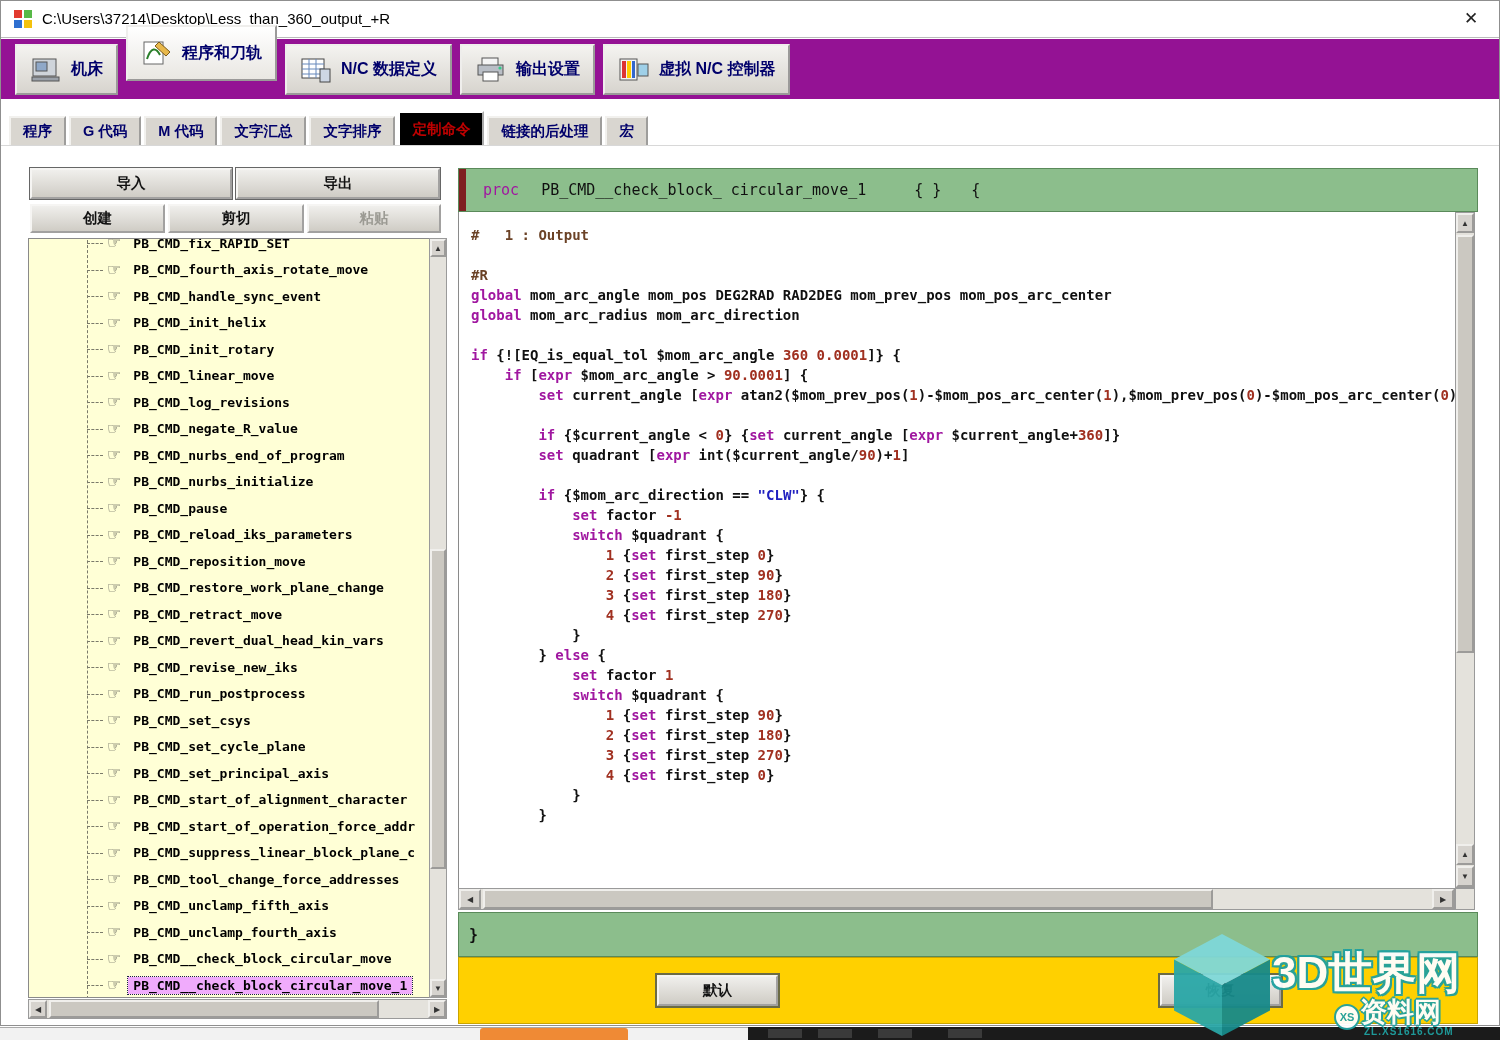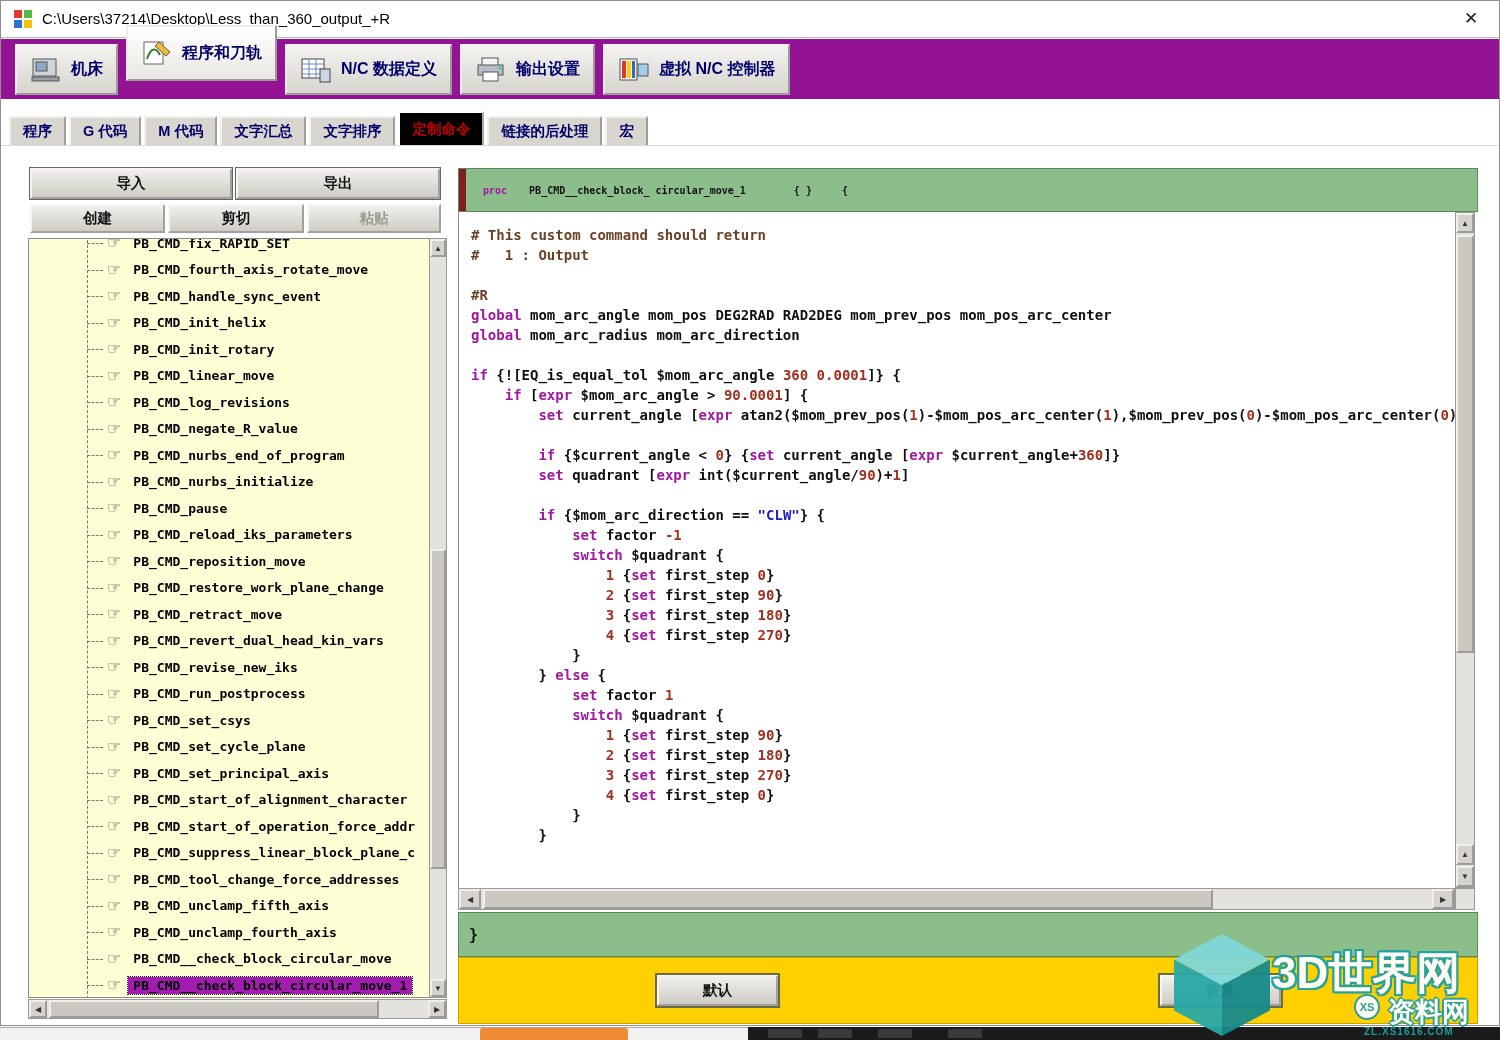--- a/index.html
+++ b/index.html
@@ -35,29 +35,29 @@
   .btn3d.disabled{color:#9b9a93;cursor:default}
 
   
   .tree-wrap{position:absolute;left:28px;top:238px;width:401px;height:760px;background:#ffffd6;border:1px solid #8a8a8a;border-right:none;overflow:hidden}
   .tree-list{position:absolute;left:0;top:-9px;right:0}
   .tree-list::before{content:"";position:absolute;left:58px;top:0;bottom:0;border-left:1px dashed #7a7a6a}
   .tree-row{height:26.5px;display:flex;align-items:center;position:relative;padding-left:78px;white-space:nowrap;cursor:pointer}
   .tree-row::before{content:"";position:absolute;left:58px;top:13px;width:16px;border-top:1px dashed #7a7a6a}
   .hand{font-size:16px;color:#3a3a3a;margin-right:7px;line-height:1}
   .tlabel{font-family:"DejaVu Sans Mono","Liberation Mono",monospace;font-weight:bold;font-size:13px;color:#000;padding:1px 5px}
-  .tree-row.selected .tlabel{background:#a21caf;outline:1px dotted #1a1a4a}
+  .tree-row.selected .tlabel{background:#f0abfc;outline:1px dotted #1a1a4a}
 
   
   .sb{position:absolute;background:#e4e2dc;border:1px solid #9a9a9a}
   .sb-btn{position:absolute;background:#d6d3ce;border:2px outset #f0efec;display:flex;align-items:center;justify-content:center;font-size:8px;color:#333;cursor:pointer}
   .sb-thumb{position:absolute;background:#cbc8c1;border:2px outset #f0efec;cursor:pointer}
 
   
-  .editor-header{position:absolute;left:458px;top:168px;width:1020px;height:44px;background:#8cbe8c;border:1px solid #5a8a5a;display:flex;align-items:center;font-family:"DejaVu Sans Mono","Liberation Mono",monospace;font-weight:bold;font-size:10px;color:#101010}
+  .editor-header{position:absolute;left:458px;top:168px;width:1020px;height:44px;background:#8cbe8c;border:1px solid #5a8a5a;display:flex;align-items:center;font-family:"DejaVu Sans Mono","Liberation Mono",monospace;font-weight:normal;font-size:15px;color:#101010}
   .header-edge{position:absolute;left:0;top:0;bottom:0;width:7px;background:#7e2020}
   .editor-header .kwp{color:#a017a0;margin-left:24px}
   .editor-header .pname{margin-left:22px}
   .editor-header .pargs{margin-left:48px}
   .editor-header .popen{margin-left:30px}
 
   .code-area{position:absolute;left:458px;top:212px;width:997px;height:676px;background:#fff;border-left:1px solid #8a8a8a;overflow:hidden;padding:13px 0 0 12px}
   .code-line{font-family:"DejaVu Sans Mono","Liberation Mono",monospace;font-weight:bold;font-size:14px;line-height:20px;white-space:pre;color:#101010}
   .code-line .kw{color:#a017a0}
   .code-line .cm{color:#6b4226}
@@ -70,21 +70,21 @@
 
   
   .watermark{position:absolute;right:2px;bottom:0;width:330px;height:112px;z-index:60;pointer-events:none;opacity:.95}
   .wm-cube{position:absolute;left:6px;bottom:4px;width:96px;height:102px}
   .wm-cube .f{position:absolute;left:0;top:0;width:100%;height:100%}
   .wm-cube .top{clip-path:polygon(50% 0,100% 25%,50% 50%,0 25%);background:#7fd8d8}
   .wm-cube .lft{clip-path:polygon(0 25%,50% 50%,50% 100%,0 75%);background:#2aa7a7}
   .wm-cube .rgt{clip-path:polygon(100% 25%,50% 50%,50% 100%,100% 75%);background:#178a8a}
   .wm-brand{position:absolute;left:104px;top:16px;font-size:44px;font-weight:bold;color:#fff;white-space:nowrap;
     text-shadow:-2px 0 #1fa0a0,2px 0 #1fa0a0,0 -2px #1fa0a0,0 2px #1fa0a0,-2px -2px #1fa0a0,2px 2px #1fa0a0,-2px 2px #1fa0a0,2px -2px #1fa0a0}
-  .wm-sub{position:absolute;left:186px;top:66px;display:flex;align-items:flex-start;gap:8px}
+  .wm-sub{position:absolute;left:166px;top:66px;display:flex;align-items:flex-end;gap:0}
   .wm-badge{width:26px;height:26px;border-radius:50%;background:#fff;border:2px solid #1fa0a0;color:#1fa0a0;font-size:11px;font-weight:bold;display:flex;align-items:center;justify-content:center}
   .wm-sub-text{font-size:27px;font-weight:bold;color:#fff;
     text-shadow:-2px 0 #1fa0a0,2px 0 #1fa0a0,0 -2px #1fa0a0,0 2px #1fa0a0,-1px -1px #1fa0a0,1px 1px #1fa0a0}
   .wm-url{position:absolute;left:196px;top:98px;font-size:10px;letter-spacing:1px;color:#1fa0a0;font-weight:bold}
 
   
   .bottom-strip{position:absolute;left:0;top:1027px;width:1500px;height:13px;background:#f2f2f2;border-top:1px solid #aaa}
   .strip-orange{position:absolute;left:480px;top:1028px;width:148px;height:12px;background:#ef8a35;border-radius:3px 3px 0 0}
   .strip-dark{position:absolute;left:748px;top:1027px;width:752px;height:13px;background:#1b1b1b}
   .strip-dark i{position:absolute;top:2px;width:34px;height:9px;background:#3a3a3a;display:block}
@@ -304,21 +304,20 @@
   <div class="editor-header">
     <span class="header-edge"></span>
     <span class="kwp">proc</span>
     <span class="pname">PB_CMD__check_block_ circular_move_1</span>
     <span class="pargs">{ }</span>
     <span class="popen">{</span>
   </div>
 
   <div class="code-area">
     <div>
-        <div class="code-line"><span class="cm"># This custom command should return</span></div>
         <div class="code-line"><span class="cm">#   1 : Output</span></div>
         <div class="code-line">&nbsp;</div>
         <div class="code-line"><span class="cm">#R</span></div>
         <div class="code-line"><span class="kw">global</span><span class="txt"> mom_arc_angle mom_pos DEG2RAD RAD2DEG mom_prev_pos mom_pos_arc_center</span></div>
         <div class="code-line"><span class="kw">global</span><span class="txt"> mom_arc_radius mom_arc_direction</span></div>
         <div class="code-line">&nbsp;</div>
         <div class="code-line"><span class="kw">if</span><span class="txt"> {![EQ_is_equal_tol $mom_arc_angle </span><span class="num">360</span><span class="txt"> </span><span class="num">0.0001</span><span class="txt">]} {</span></div>
         <div class="code-line"><span class="txt">    </span><span class="kw">if</span><span class="txt"> [</span><span class="kw">expr</span><span class="txt"> $mom_arc_angle &gt; </span><span class="num">90.0001</span><span class="txt">] {</span></div>
         <div class="code-line"><span class="txt">        </span><span class="kw">set</span><span class="txt"> current_angle [</span><span class="kw">expr</span><span class="txt"> atan2($mom_prev_pos(</span><span class="num">1</span><span class="txt">)-$mom_pos_arc_center(</span><span class="num">1</span><span class="txt">),$mom_prev_pos(</span><span class="num">0</span><span class="txt">)-$mom_pos_arc_center(</span><span class="num">0</span><span class="txt">))*$RAD2DEG]</span></div>
         <div class="code-line">&nbsp;</div>

